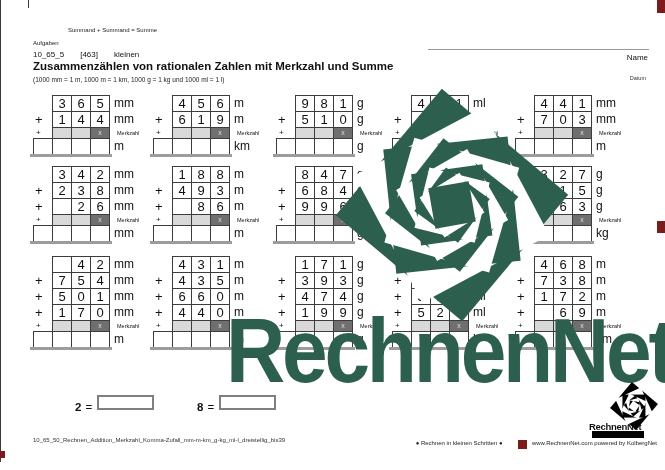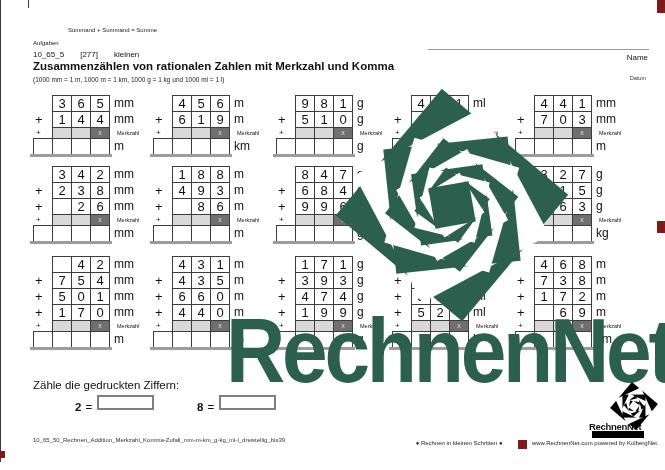--- a/index.html
+++ b/index.html
@@ -55,23 +55,23 @@
   <div class="edge-left abs"></div>
   <div class="tick-topleft abs"></div>
   <div class="mark" style="left:657px;top:0;width:8px;height:13px;"></div>
   <div class="mark" style="left:657px;top:221px;width:8px;height:12px;"></div>
   <div class="mark" style="left:518px;top:440px;width:9px;height:9px;"></div>
   <div class="mark" style="left:0;top:451px;width:5px;height:7px;"></div>
 
   <div class="abs formula">Summand + Summand = Summe</div>
   <div class="abs aufgaben">Aufgaben</div>
   <div class="abs codeline">
-    <span>10_65_5</span><span>[277]</span><span>kleinen</span>
+    <span>10_65_5</span><span>[463]</span><span>kleinen</span>
   </div>
-  <div class="abs title">Zusammenzählen von rationalen Zahlen mit Merkzahl und Komma</div>
+  <div class="abs title">Zusammenzählen von rationalen Zahlen mit Merkzahl und Summe</div>
   <div class="abs subtitle">(1000 mm = 1 m, 1000 m = 1 km, 1000 g = 1 kg und 1000 ml = 1 l)</div>
   <div class="abs nameline"></div>
   <div class="abs namelbl">Name</div>
   <div class="abs datumlbl">Datum</div>
 
   <div id="problems">
       <div class="problem" style="left: 33px; top: 95px;">
         <div class="cell" style="left: 19px; top: 0px;">3</div>
         <div class="cell" style="left: 38px; top: 0px;">6</div>
         <div class="cell" style="left: 57px; top: 0px;">5</div>
@@ -496,21 +496,20 @@
       <div style="width: 34px; height: 34px; background: rgb(0, 0, 0); transform: translate(-50%, -50%) rotate(40deg);"></div>
       <div style="width: 27.88px; height: 27.88px; background: rgb(255, 255, 255); transform: translate(-50%, -50%) rotate(65deg);"></div>
       <div style="width: 22.8616px; height: 22.8616px; background: rgb(0, 0, 0); transform: translate(-50%, -50%) rotate(90deg);"></div>
       <div style="width: 18.7465px; height: 18.7465px; background: rgb(255, 255, 255); transform: translate(-50%, -50%) rotate(115deg);"></div>
       <div style="width: 15.3721px; height: 15.3721px; background: rgb(0, 0, 0); transform: translate(-50%, -50%) rotate(140deg);"></div>
       <div style="width: 12.6052px; height: 12.6052px; background: rgb(255, 255, 255); transform: translate(-50%, -50%) rotate(165deg);"></div>
       <div style="width: 10.3362px; height: 10.3362px; background: rgb(0, 0, 0); transform: translate(-50%, -50%) rotate(190deg);"></div>
       <div style="width: 8.47571px; height: 8.47571px; background: rgb(255, 255, 255); transform: translate(-50%, -50%) rotate(215deg);"></div>
     </div>
 
-  <div class="abs taskline">Zähle die gedruckten Ziffern:</div>
   <div class="abs" style="left:75px;top:397px;">
     <span class="taskdigit">2</span><span class="taskeq">=</span>
   </div>
   <div class="taskbox abs" style="left:97px;top:395px;"></div>
   <div class="abs" style="left:197px;top:397px;">
     <span class="taskdigit">8</span><span class="taskeq">=</span>
   </div>
   <div class="taskbox abs" style="left:219px;top:395px;"></div>
 
   <div class="abs filename">10_65_50_Rechnen_Addition_Merkzahl_Komma-Zufall_mm-m-km_g-kg_ml-l_dreistellig_bis39</div>

